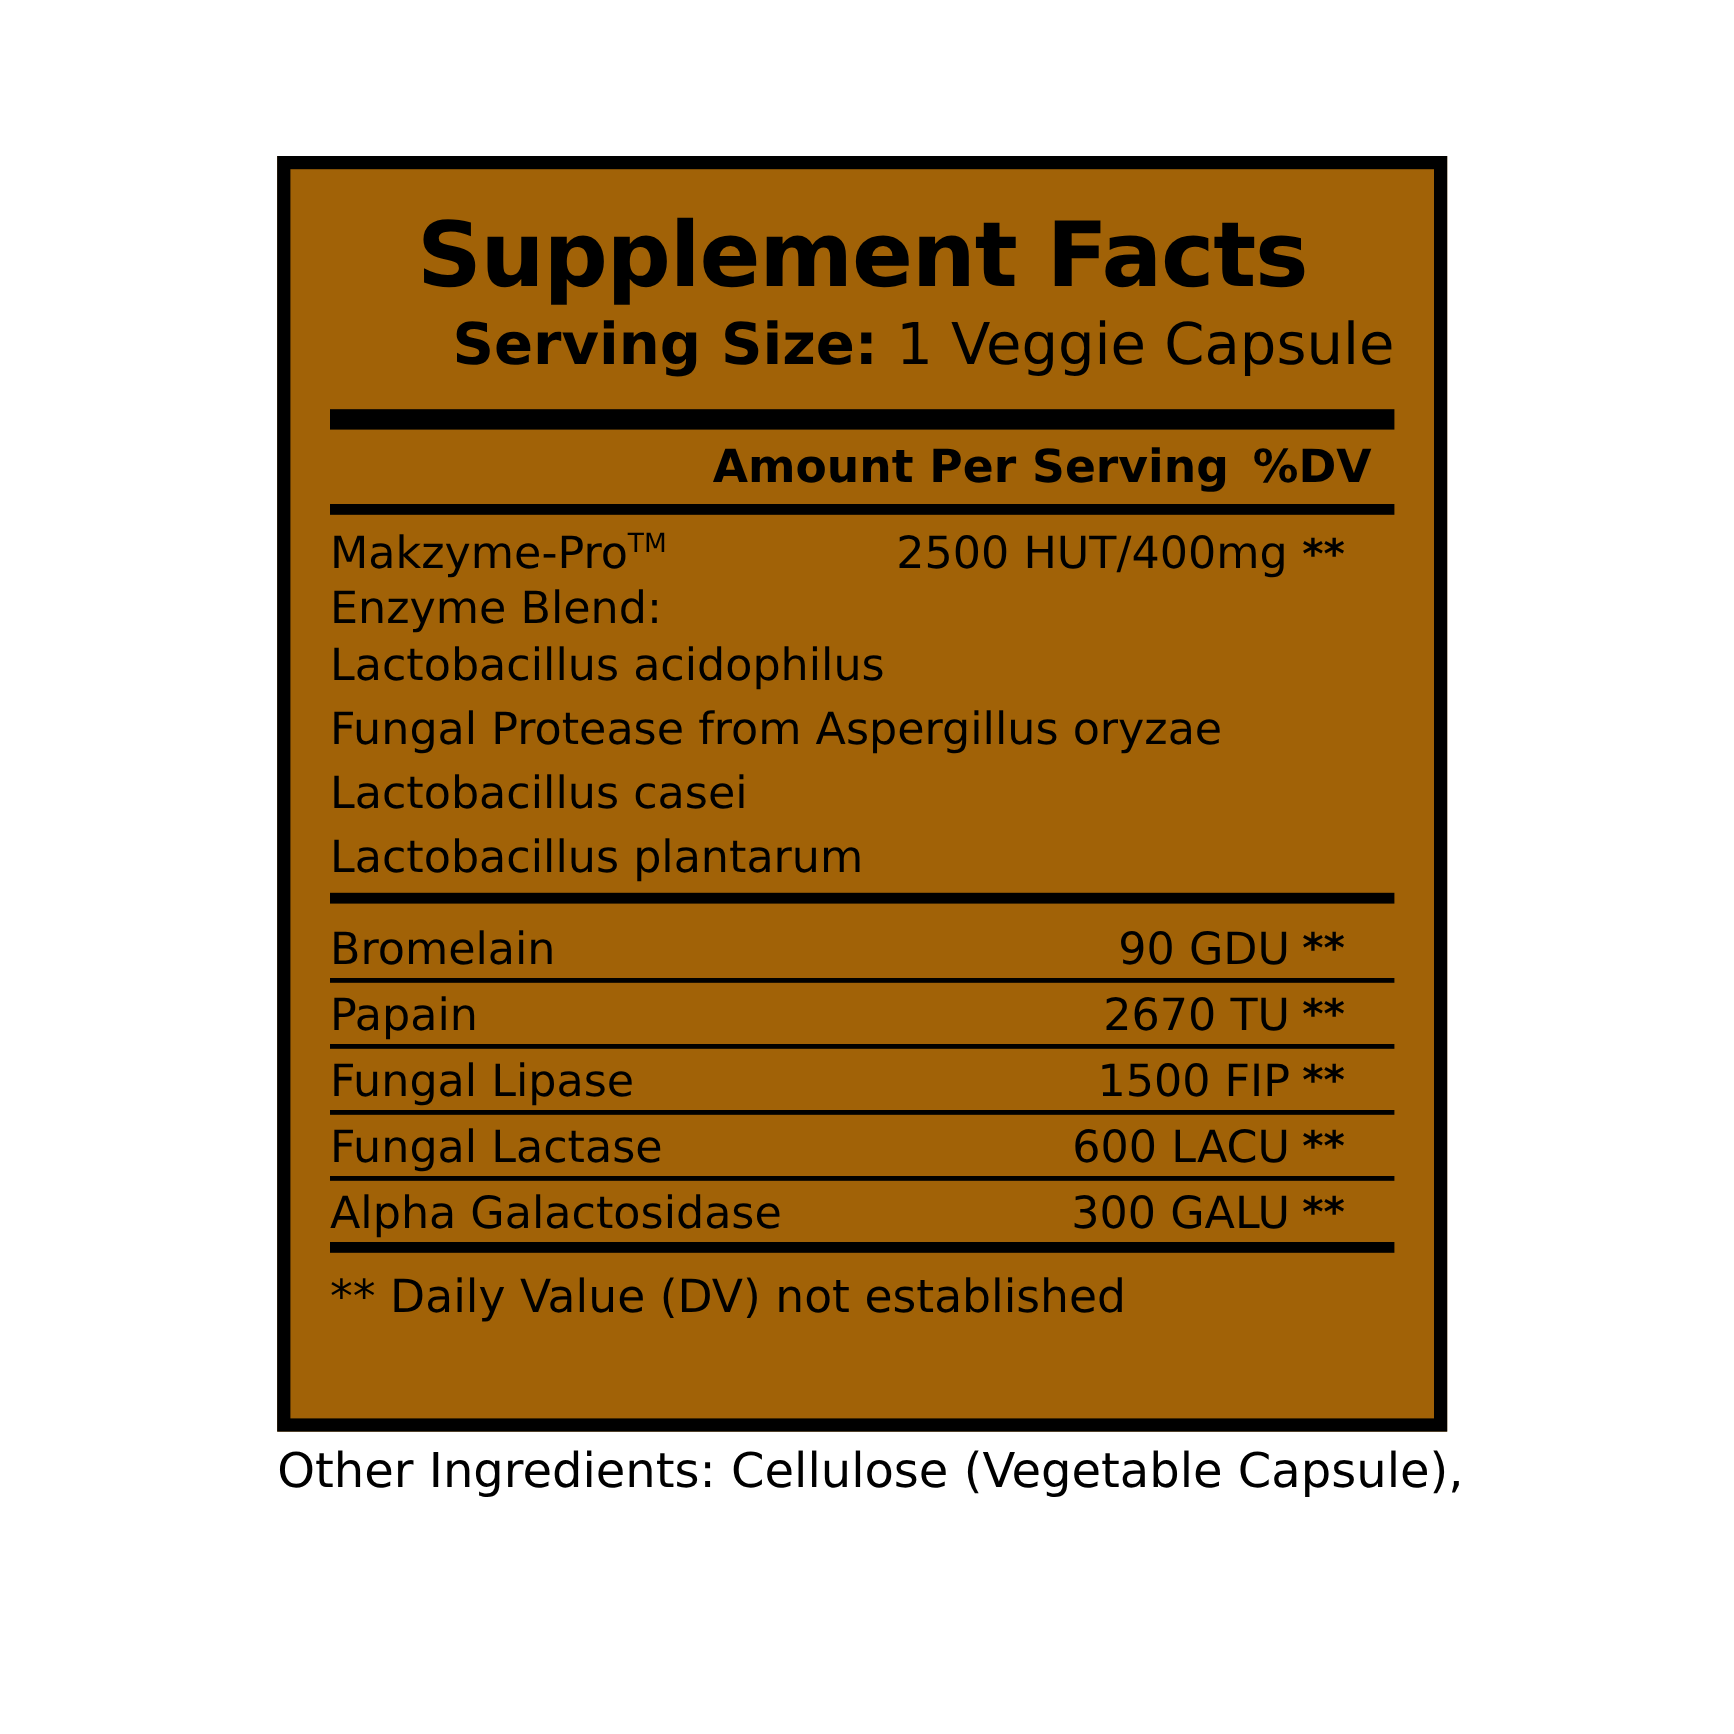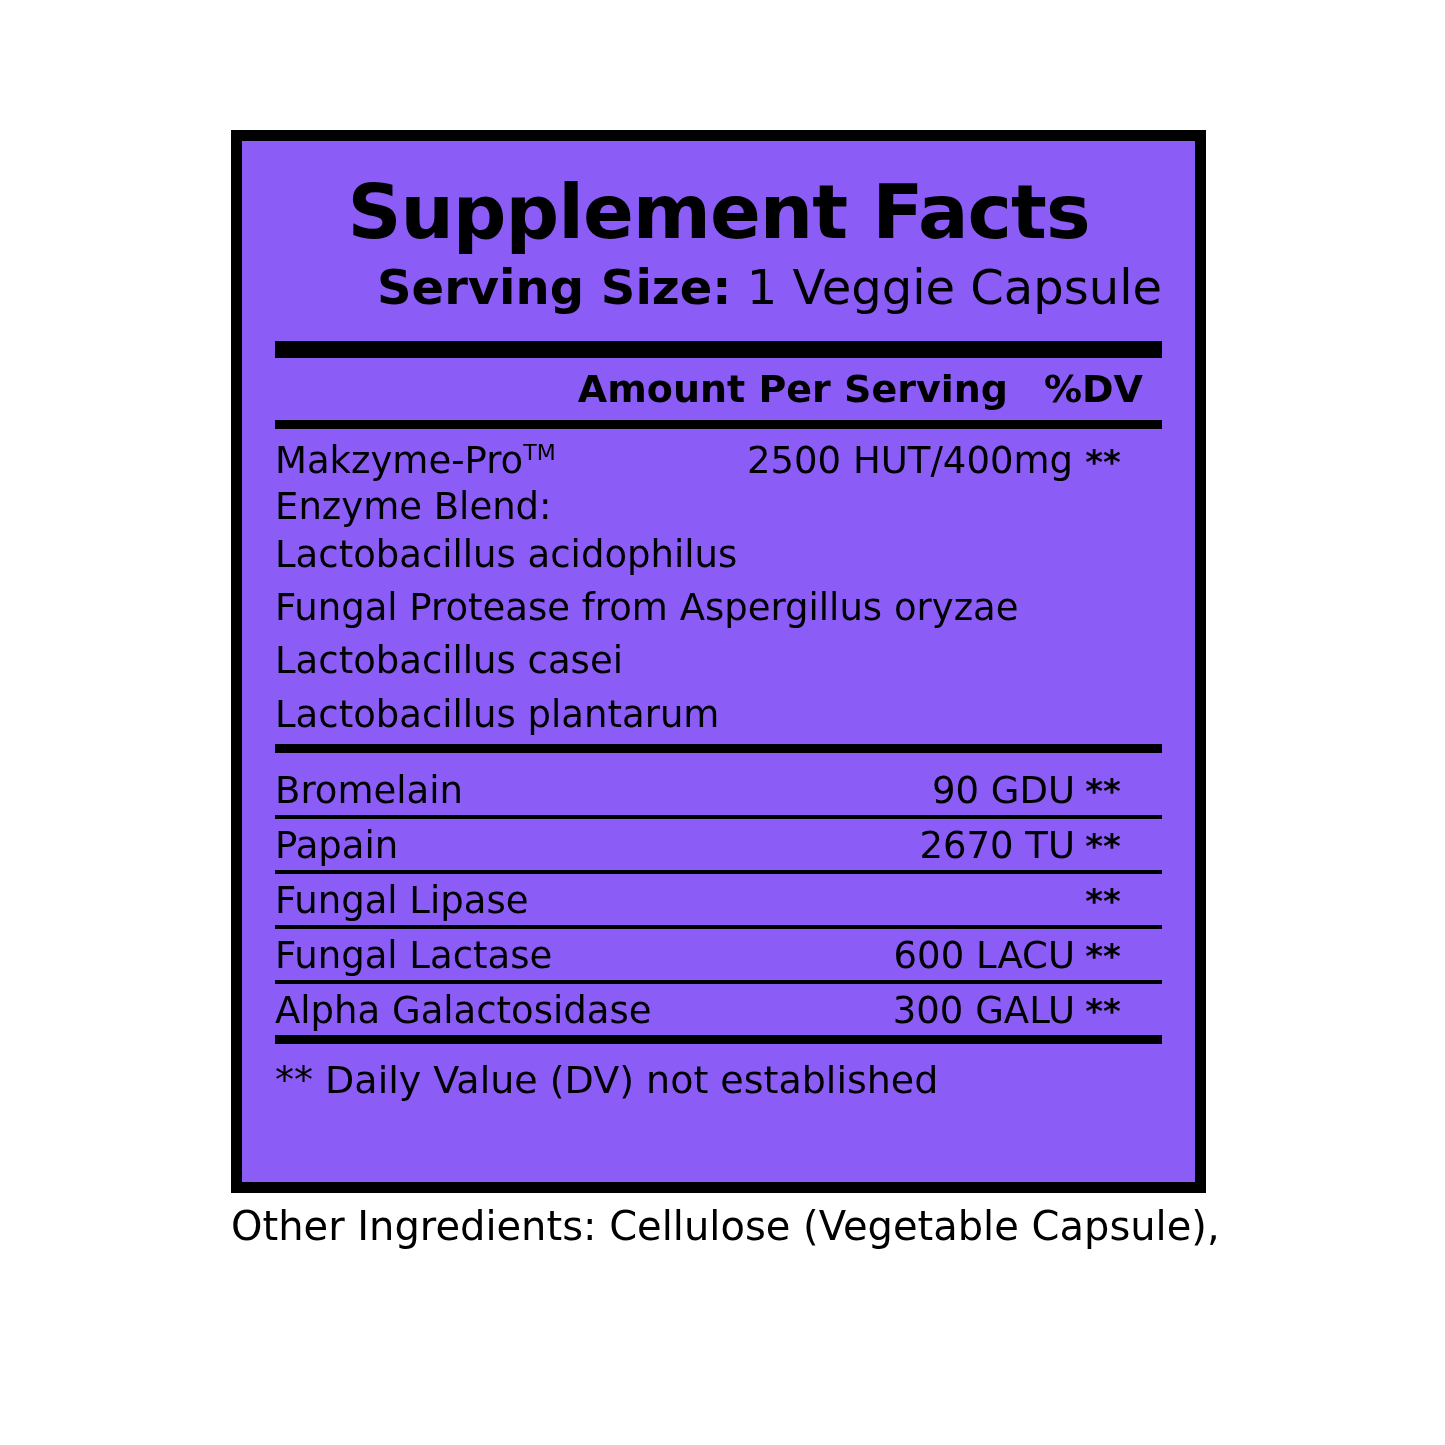--- a/index.html
+++ b/index.html
@@ -20,21 +20,21 @@
     height: 1445px;
   }
   .panel {
     position: absolute;
     left: 231px;
     top: 130px;
     width: 975px;
     height: 1063px;
     border: 11px solid #000000;
     box-sizing: border-box;
-    background: #8b5cf6;
+    background: #a16207;
   }
   .panel-inner {
     position: absolute;
     left: 33px;
     right: 33px;
     top: 20px;
   }
   .title {
     font-size: 75px;
     font-weight: bold;
@@ -68,21 +68,21 @@
   }
   .hdr-row {
     display: flex;
     justify-content: flex-end;
     align-items: baseline;
     font-size: 38px;
     font-weight: bold;
     padding: 9px 0 9px 0;
   }
   .hdr-aps {
-    margin-right: 36px;
+    margin-right: 20px;
   }
   .hdr-dv {
     width: 118px;
     text-align: left;
   }
   .blend {
     padding-top: 8px;
   }
   .blend-top {
     position: relative;
@@ -217,20 +217,21 @@
 
         <div class="row">
           <span class="nm">Papain</span>
           <span class="amt">2670 TU</span>
           <span class="dv">**</span>
         </div>
         <div class="rule-thin"></div>
 
         <div class="row">
           <span class="nm">Fungal Lipase</span>
+          <span class="amt">1500 FIP</span>
           <span class="dv">**</span>
         </div>
         <div class="rule-thin"></div>
 
         <div class="row">
           <span class="nm">Fungal Lactase</span>
           <span class="amt">600 LACU</span>
           <span class="dv">**</span>
         </div>
         <div class="rule-thin"></div>

